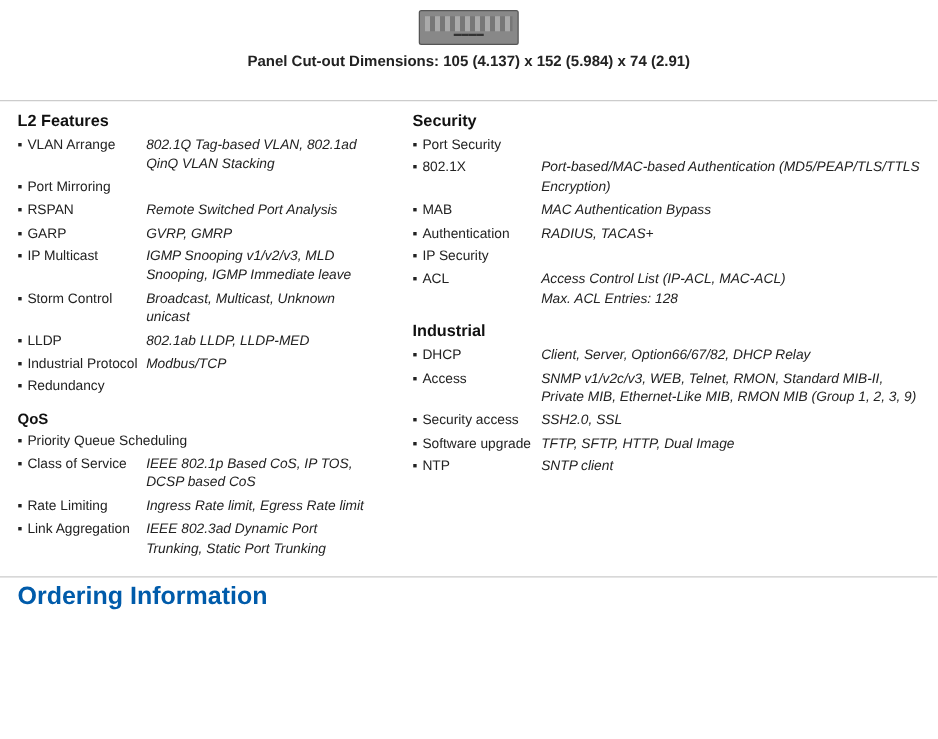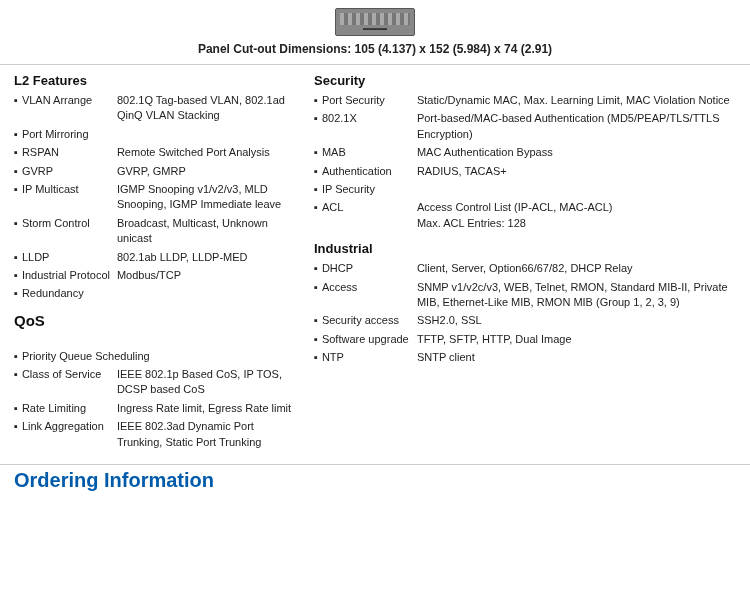--- a/index.html
+++ b/index.html
@@ -7,21 +7,21 @@
       font-family: Arial, Helvetica, sans-serif;
       font-size: 11px;
       background: #fff;
       color: #222;
       width: 750px;
       min-height: 591px;
     }
 
     .top-section {
       text-align: center;
-      padding: 8px 0 4px;
+      padding: 8px 0 20px;
       border-bottom: 1px solid #ccc;
     }
 
     .device-img {
       display: inline-block;
       width: 80px;
       height: 28px;
       background: #888;
       border: 1px solid #555;
       position: relative;
@@ -44,30 +44,30 @@
 
     .panel-cut {
       font-weight: bold;
       font-size: 12px;
       padding: 6px 0 4px;
     }
 
     .main-content {
       display: flex;
       padding: 8px 14px 4px;
-      gap: 20px;
       border-bottom: 1px solid #ccc;
     }
 
     .left-col {
       flex: 0 0 280px;
     }
 
     .right-col {
       flex: 1;
+      margin-left: 36px;
     }
 
     .section-title {
       font-size: 13px;
       font-weight: bold;
       margin-bottom: 5px;
       color: #111;
     }
 
     .feature-list {
@@ -91,41 +91,42 @@
     .feat-label {
       font-weight: normal;
       min-width: 95px;
       flex-shrink: 0;
       display: inline-block;
     }
 
     .feat-value {
       color: #222;
       line-height: 1.4;
+      font-style: italic;
     }
 
     .sub-section {
       margin-bottom: 10px;
     }
 
     .ordering-section {
       padding: 4px 14px 4px;
     }
 
     .ordering-title {
       font-size: 20px;
       font-weight: bold;
       color: #005baa;
       margin-bottom: 4px;
     }
 
     .qos-title {
       font-weight: bold;
-      font-size: 15px;
-      margin: 6px 0 20px;
+      font-size: 12px;
+      margin: 6px 0 4px;
       color: #111;
     }
   </style>
 </head>
 <body>
 
 <div class="top-section">
   <div class="device-img"></div>
   <div class="panel-cut">Panel Cut-out Dimensions: 105 (4.137) x 152 (5.984) x 74 (2.91)</div>
 </div>
@@ -145,21 +146,21 @@
             <span class="bullet">▪</span>
             <span class="feat-label">Port Mirroring</span>
           </li>
           <li>
             <span class="bullet">▪</span>
             <span class="feat-label">RSPAN</span>
             <span class="feat-value">Remote Switched Port Analysis</span>
           </li>
           <li>
             <span class="bullet">▪</span>
-            <span class="feat-label">GVRP</span>
+            <span class="feat-label">GARP</span>
             <span class="feat-value">GVRP, GMRP</span>
           </li>
           <li>
             <span class="bullet">▪</span>
             <span class="feat-label">IP Multicast</span>
             <span class="feat-value">IGMP Snooping v1/v2/v3, MLD Snooping, IGMP Immediate leave</span>
           </li>
           <li>
             <span class="bullet">▪</span>
             <span class="feat-label">Storm Control</span>
@@ -207,21 +208,20 @@
     </div>
   </div>
 
   <div class="right-col">
     <div class="sub-section">
       <div class="section-title">Security</div>
       <ul class="feature-list" id="security-list">
           <li>
             <span class="bullet">▪</span>
             <span class="feat-label">Port Security</span>
-            <span class="feat-value">Static/Dynamic MAC, Max. Learning Limit, MAC Violation Notice</span>
           </li>
           <li>
             <span class="bullet">▪</span>
             <span class="feat-label">802.1X</span>
             <span class="feat-value">Port-based/MAC-based Authentication (MD5/PEAP/TLS/TTLS Encryption)</span>
           </li>
           <li>
             <span class="bullet">▪</span>
             <span class="feat-label">MAB</span>
             <span class="feat-value">MAC Authentication Bypass</span>

